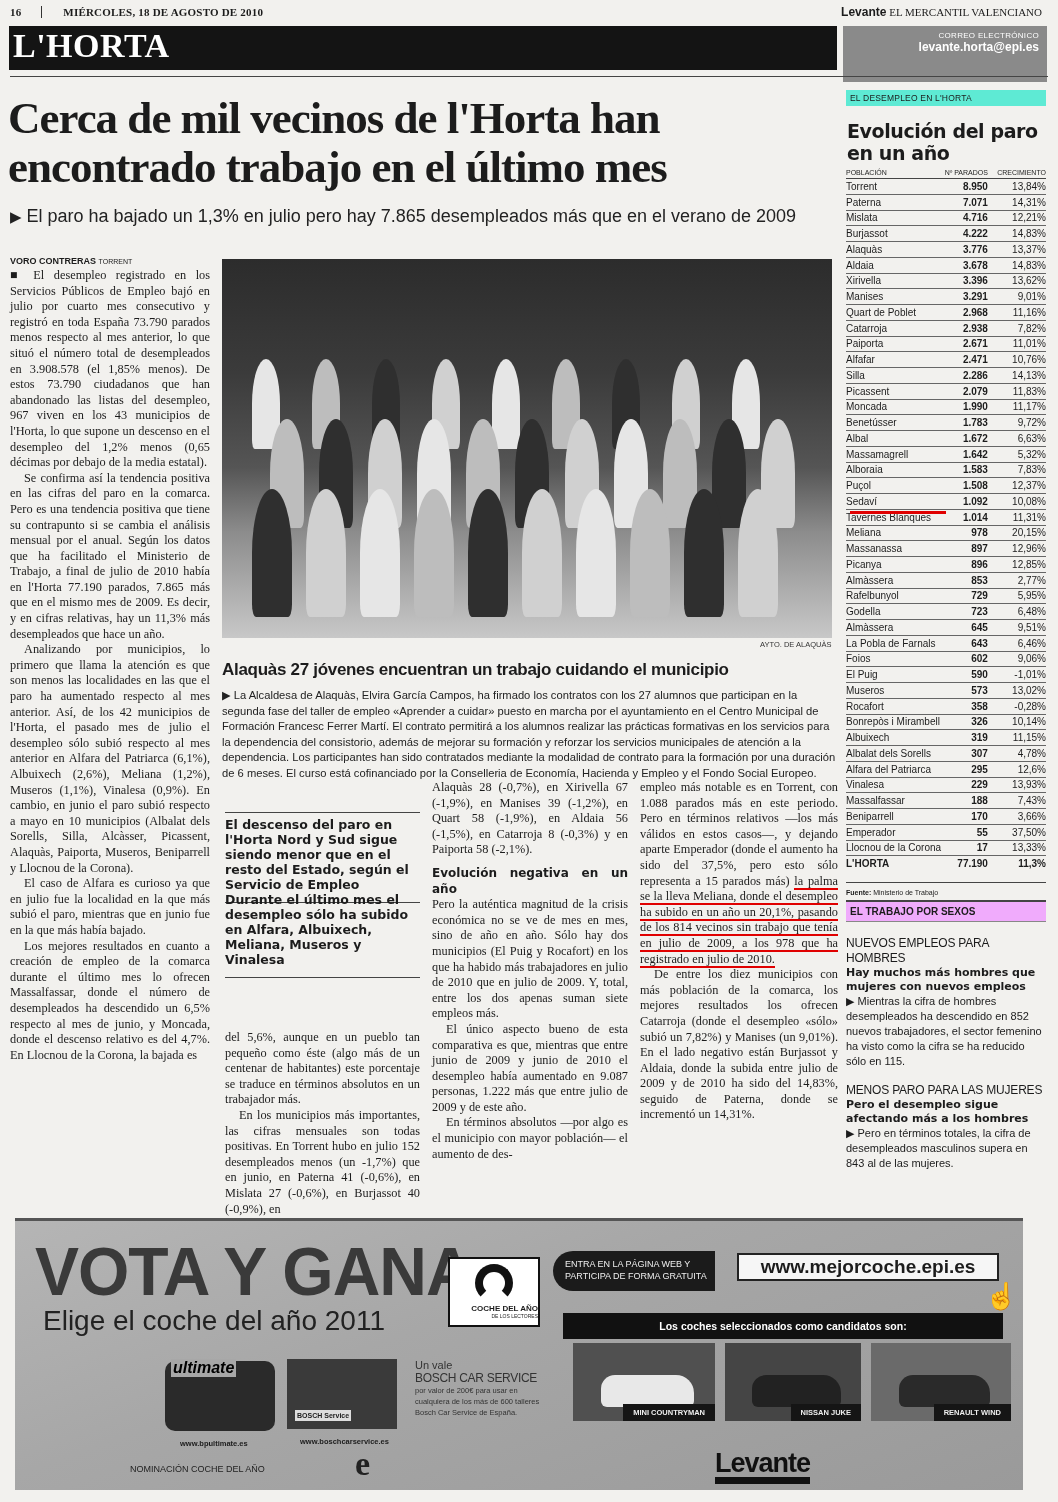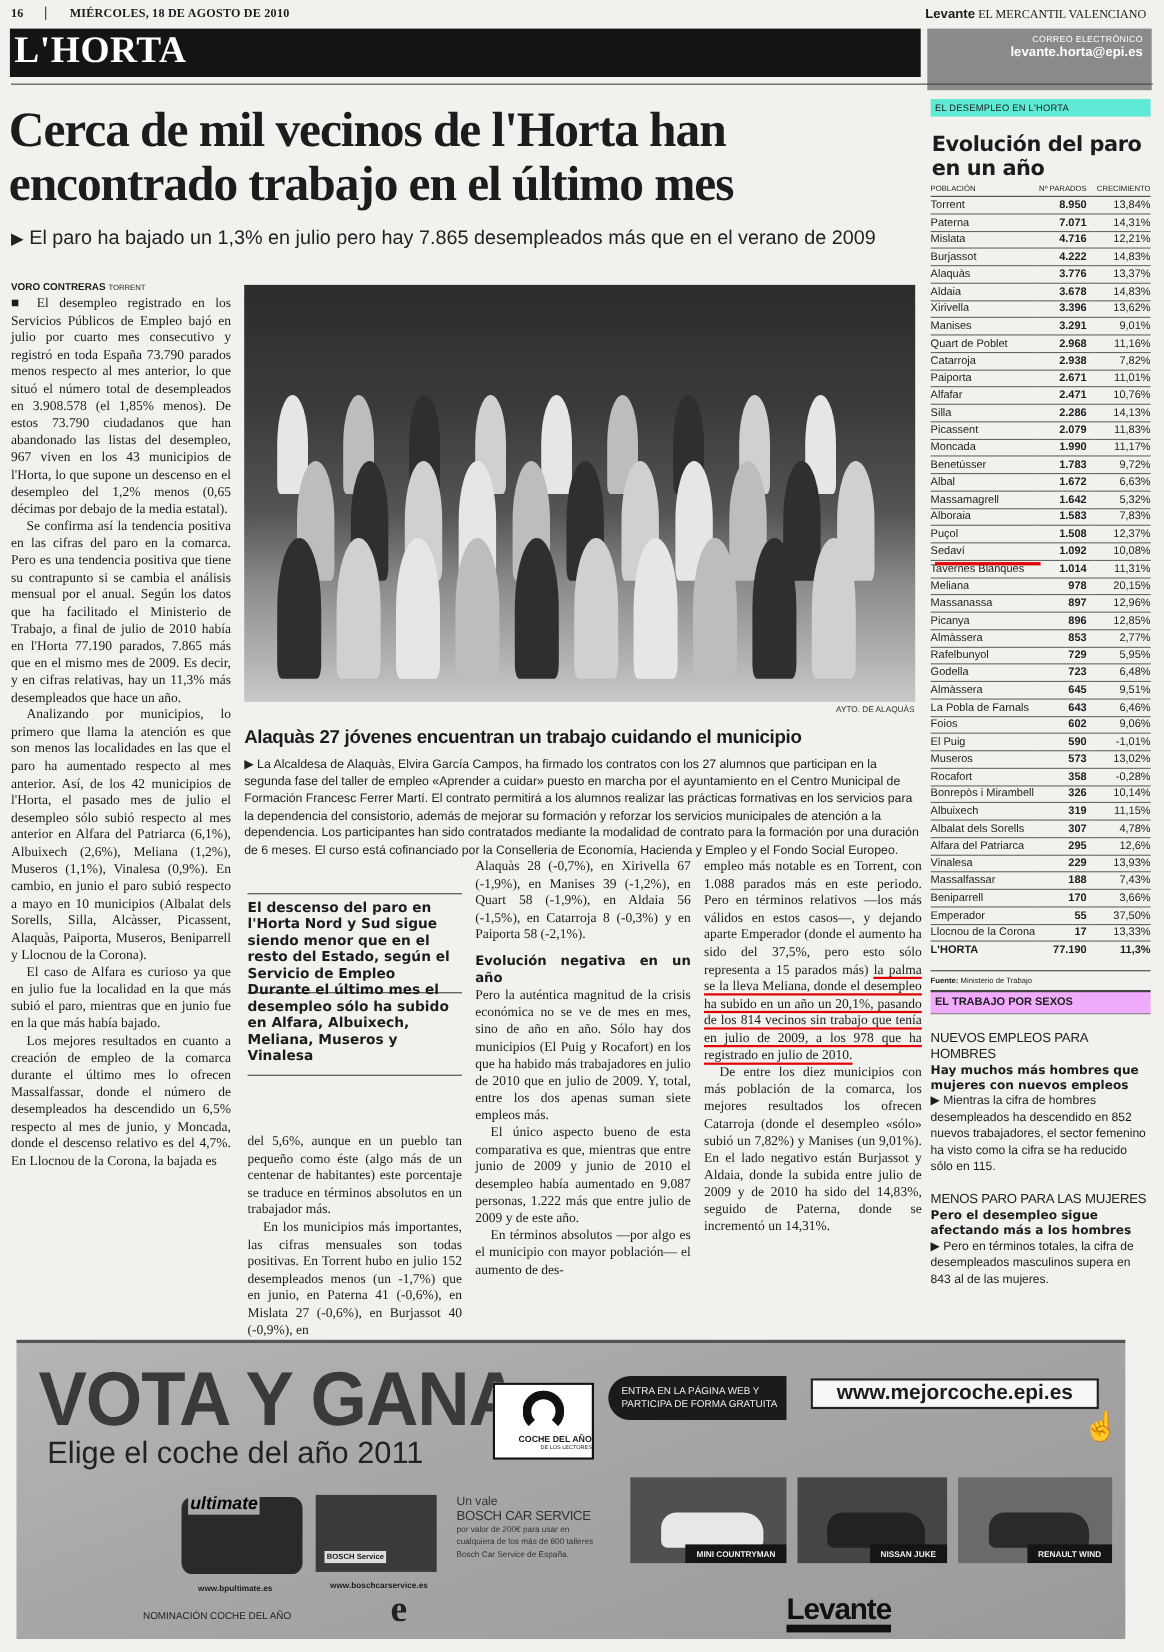--- a/index.html
+++ b/index.html
@@ -466,20 +466,21 @@
   </div>
   <div class="link" style="left:285px;top:216px">www.boschcarservice.es</div>
   <div class="vale">
     <div class="a">Un vale</div>
     <div class="b">BOSCH CAR SERVICE</div>
     <div class="c">por valor de 200€ para usar en cualquiera de los más de 600 talleres Bosch Car Service de España.</div>
   </div>
   <div class="nomin">NOMINACIÓN COCHE DEL AÑO</div>
   <div class="epilogo">e</div>
 
+  <div class="candbar">Los coches seleccionados como candidatos son:</div>
   <div class="car" style="left:558px;width:142px;background:#505050">
     <div class="body" style="background:#e8e8e8"></div>
     <div class="lbl">MINI COUNTRYMAN</div>
   </div>
   <div class="car" style="left:710px;width:136px">
     <div class="body" style="background:#222"></div>
     <div class="lbl">NISSAN JUKE</div>
   </div>
   <div class="car" style="left:856px;width:140px;background:#6a6a6a">
     <div class="body" style="background:#2a2a2a"></div>

